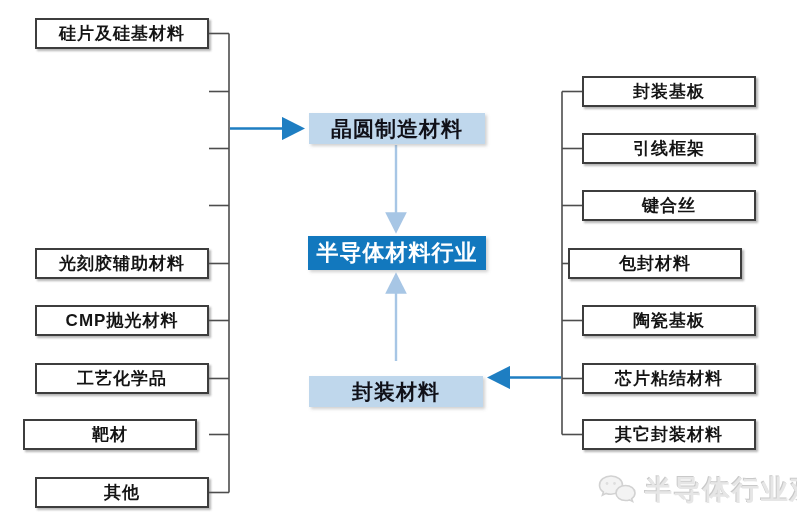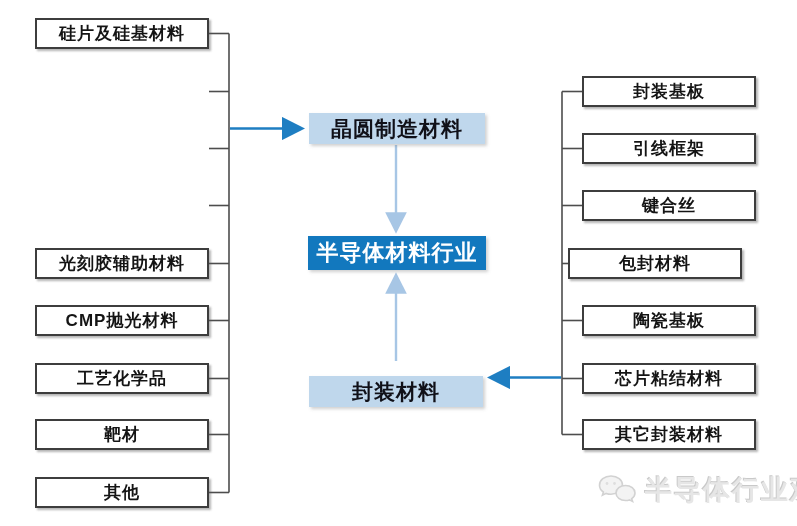--- a/index.html
+++ b/index.html
@@ -94,21 +94,21 @@
 
     <line x1="396" y1="145" x2="396" y2="229" stroke="#a7c6e5" stroke-width="2.4" marker-end="url(#ah-light)"></line>
 
     <line x1="396" y1="361" x2="396" y2="277" stroke="#a7c6e5" stroke-width="2.4" marker-end="url(#ah-light)"></line>
   </svg>
 
   <div class="wbox" style="left:35px;top:18px">硅片及硅基材料</div>
   <div class="wbox" style="left:35px;top:248px">光刻胶辅助材料</div>
   <div class="wbox" style="left:35px;top:305px">CMP抛光材料</div>
   <div class="wbox" style="left:35px;top:363px">工艺化学品</div>
-  <div class="wbox" style="left:35px;top:419px">靶材</div>
+  <div class="wbox" style="left:23px;top:419px">靶材</div>
   <div class="wbox" style="left:35px;top:477px">其他</div>
 
   <div class="wbox" style="left:582px;top:76px">封装基板</div>
   <div class="wbox" style="left:582px;top:133px">引线框架</div>
   <div class="wbox" style="left:582px;top:190px">键合丝</div>
   <div class="wbox" style="left:568px;top:248px">包封材料</div>
   <div class="wbox" style="left:582px;top:305px">陶瓷基板</div>
   <div class="wbox" style="left:582px;top:363px">芯片粘结材料</div>
   <div class="wbox" style="left:582px;top:419px">其它封装材料</div>
 

